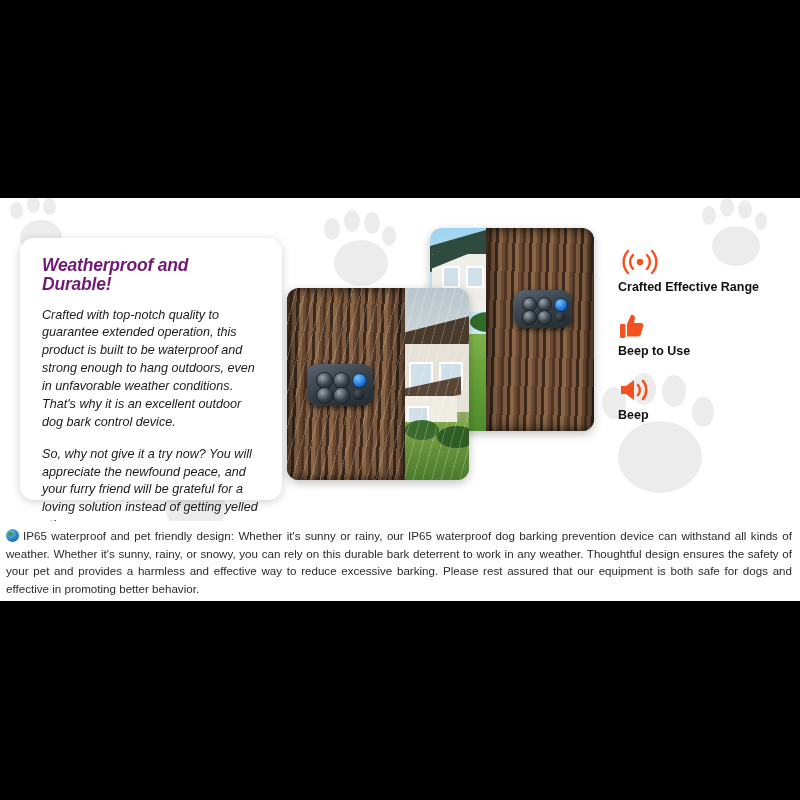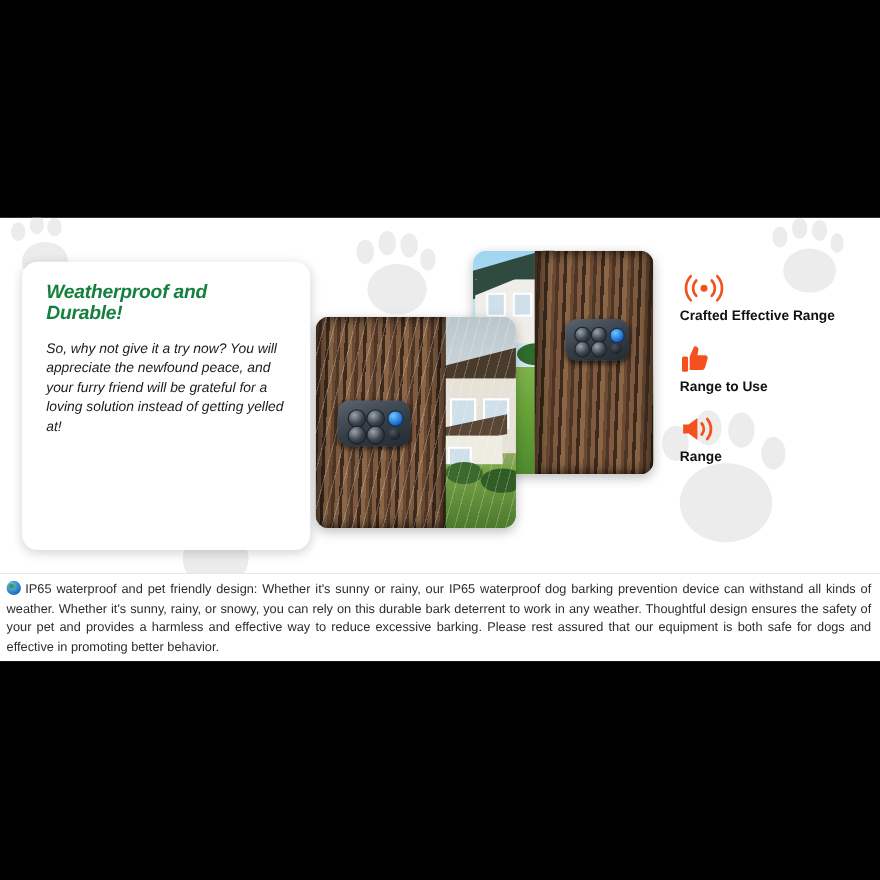--- a/index.html
+++ b/index.html
@@ -48,21 +48,21 @@
     top: 238px;
     width: 262px;
     height: 262px;
     background: #ffffff;
     border-radius: 14px;
     box-shadow: 0 2px 10px rgba(0,0,0,0.18);
     padding: 18px 20px 10px 22px;
     box-sizing: border-box;
   }
   .card-title {
-    color: #15803d;
+    color: #701a75;
     font-size: 17.5px;
     font-weight: bold;
     font-style: italic;
     letter-spacing: -0.2px;
     margin: 0 0 12px 0;
     line-height: 1.1;
   }
   .card-body {
     color: #1a1a1a;
     font-size: 12.6px;
@@ -328,20 +328,21 @@
       <div class="speaker" style="left:26px;top:8px;width:15px;height:15px;"></div>
       <div class="speaker" style="left:9px;top:23px;width:15px;height:15px;"></div>
       <div class="speaker" style="left:26px;top:23px;width:15px;height:15px;"></div>
       <div class="led" style="left:45px;top:9px;width:13px;height:13px;"></div>
       <div class="sensor" style="left:46px;top:25px;width:11px;height:11px;"></div>
     </div>
   </div>
 
   <div class="text-card">
     <h2 class="card-title">Weatherproof and Durable!</h2>
+    <p class="card-body">Crafted with top-notch quality to guarantee extended operation, this product is built to be waterproof and strong enough to hang outdoors, even in unfavorable weather conditions. That's why it is an excellent outdoor dog bark control device.</p>
     <p class="card-body second">So, why not give it a try now? You will appreciate the newfound peace, and your furry friend will be grateful for a loving solution instead of getting yelled at!</p>
   </div>
 
   <div class="features">
 
     <div class="feature">
       <span class="ficon">
         <svg width="44" height="28" viewBox="0 0 44 28" aria-hidden="true">
           <circle cx="22" cy="14" r="3.2" fill="#f4511e"></circle>
           <path d="M15 7 A10 10 0 0 0 15 21" stroke="#f4511e" stroke-width="2.4" fill="none" stroke-linecap="round"></path>
@@ -353,32 +354,32 @@
       <span class="flabel">Crafted Effective Range</span>
     </div>
 
     <div class="feature">
       <span class="ficon">
         <svg width="30" height="28" viewBox="0 0 30 28" aria-hidden="true">
           <path d="M9 12 L13 3 a3 3 0 0 1 4 3 l-1 5 h7 a2.4 2.4 0 0 1 2.3 3.1 l-2.4 8.2 a3 3 0 0 1-2.9 2.1 H9 z" fill="#f4511e"></path>
           <rect x="2" y="12" width="5.5" height="14" rx="1.4" fill="#f4511e"></rect>
         </svg>
       </span>
-      <span class="flabel">Range to Use</span>
+      <span class="flabel">Beep to Use</span>
     </div>
 
     <div class="feature">
       <span class="ficon">
         <svg width="34" height="28" viewBox="0 0 34 28" aria-hidden="true">
           <path d="M3 10 h5 L16 4 v20 L8 18 H3 z" fill="#f4511e"></path>
           <path d="M20 9 a8 8 0 0 1 0 10" stroke="#f4511e" stroke-width="2.6" fill="none" stroke-linecap="round"></path>
           <path d="M25 5 a14 14 0 0 1 0 18" stroke="#f4511e" stroke-width="2.6" fill="none" stroke-linecap="round"></path>
         </svg>
       </span>
-      <span class="flabel">Range</span>
+      <span class="flabel">Beep</span>
     </div>
 
   </div>
 
   <div class="desc">
     <p><span class="globe"></span><span>IP65 waterproof and pet friendly design: Whether it's sunny or rainy, our IP65 waterproof dog barking prevention device can withstand all kinds of weather. Whether it's sunny, rainy, or snowy, you can rely on this durable bark deterrent to work in any weather. Thoughtful design ensures the safety of your pet and provides a harmless and effective way to reduce excessive barking. Please rest assured that our equipment is both safe for dogs and effective in promoting better behavior.</span></p>
   </div>
 
 </div>
 

